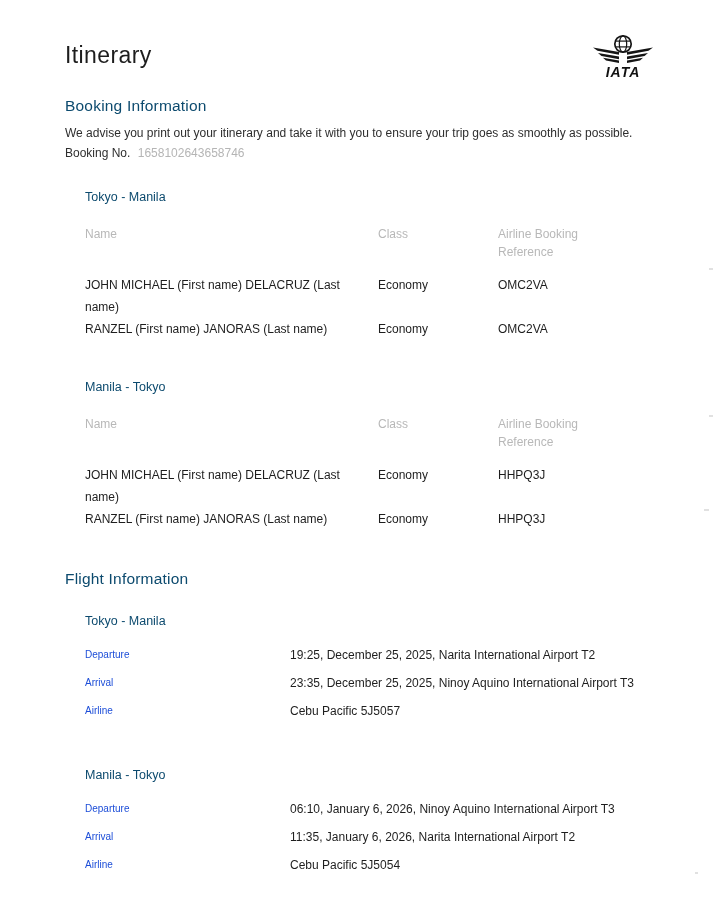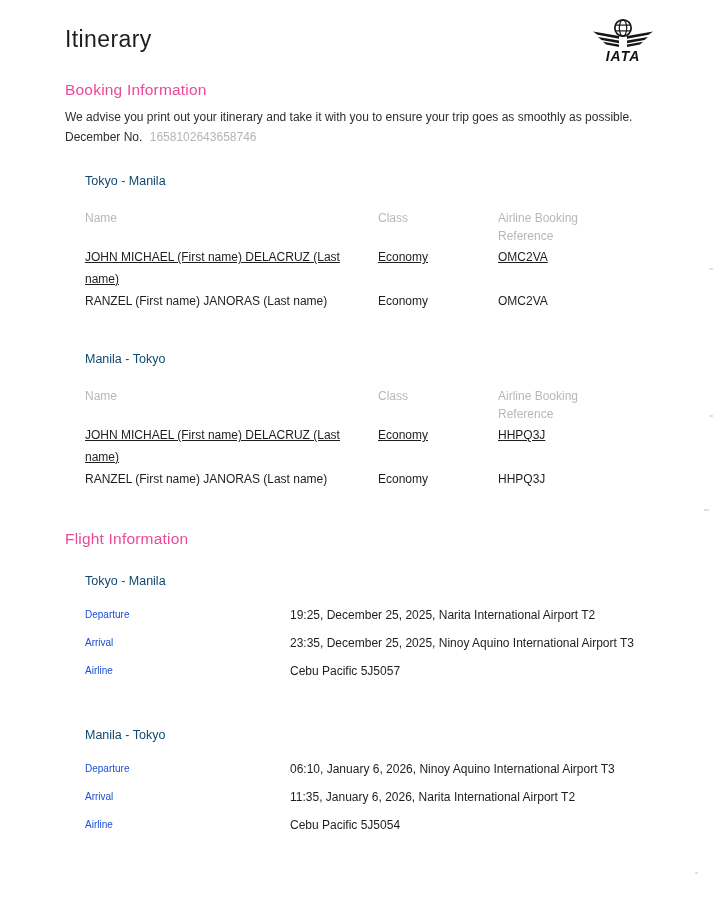--- a/index.html
+++ b/index.html
@@ -8,53 +8,53 @@
     box-sizing:border-box;
     position:relative;
     padding:18px 67px 0 65px;
     font-family:"Liberation Sans", sans-serif;
     color:#232323;
     background:#ffffff;
     overflow:hidden;
   }
 
   
-  .header { display:flex; justify-content:space-between; align-items:flex-start; }
+  .header { display:flex; justify-content:space-between; align-items:flex-start;margin-top:16px; }
   .title { font-size:23px; letter-spacing:.4px; color:#1d1d1d; padding-top:8px; }
   .logos { display:flex; align-items:flex-start; gap:24px; }
   .triplogo { font-size:21px; padding-top:10px; white-space:nowrap; }
   .trip-main { font-weight:bold; color:#4f4f4f; letter-spacing:.2px; }
   .trip-group { color:#bcbcbc; letter-spacing:.2px; }
   .trip-reg { color:#cfcfcf; font-size:9px; vertical-align:top; }
   .iata { display:flex; flex-direction:column; align-items:center; width:64px; }
   .iata-text { font-size:14px; font-weight:bold; font-style:italic; color:#111; letter-spacing:1px; margin-top:-2px;text-align:right; }
 
   
-  .h2 { font-size:15.5px; color:#ec4899; letter-spacing:.2px; }
+  .h2 { font-size:15.5px; color:#0c4a6e; letter-spacing:.2px; }
   .h2.booking { margin-top:17px; }
   .h2.flight  { margin-top:40px; }
 
   .advice { font-size:12px; color:#2e2e2e; margin-top:11px; line-height:15px; }
   .booking-no { font-size:12px; margin-top:5px; line-height:15px; }
   .booking-no .lbl { color:#2e2e2e; }
   .booking-no .val { color:#b5b5b5; margin-left:4px; }
 
   .indent { margin-left:20px; }
   .route-title { font-size:12.5px; color:#0c4a6e; }
 
   
   .seg-booking { margin-top:29px; }
   .seg-booking + .seg-booking { margin-top:40px; }
   .ptable { display:grid; grid-template-columns:293px 120px 157px; }
   .ptable .hcell {
     color:#b8b8b8; font-size:12px; line-height:18px;
     margin-top:21px; padding-right:40px;
   }
   .ptable .cell { font-size:12px; line-height:22px; color:#1e1e1e; }
-  .ptable .row-top { margin-top:1px;text-decoration:underline; }
+  .ptable .row-top { margin-top:13px; }
   .ptable .row-next { margin-top:0; }
   .ptable .name { padding-right:38px; }
 
   
   .seg-flight { margin-top:26px; }
   .seg-flight.first { margin-top:26px; }
   .flight-rows { display:grid; grid-template-columns:205px 350px; row-gap:6px; margin-top:16px; }
   .flabel { color:#1d4ed8; font-size:10px; line-height:22px; }
   .fvalue { color:#1e1e1e; font-size:12px; line-height:22px; }
   .seg-flight.second { margin-top:46px; }
@@ -89,21 +89,21 @@
         </svg>
         <div class="iata-text">IATA</div>
       </div>
     </div>
   </div>
 
   <div>
     <div class="h2 booking">Booking Information</div>
     <div class="advice">We advise you print out your itinerary and take it with you to ensure your trip goes as smoothly as possible.</div>
     <div class="booking-no">
-      <span class="lbl">December No.</span>
+      <span class="lbl">Booking No.</span>
       <span class="val">1658102643658746</span>
     </div>
 
     <div class="indent seg-booking">
       <div class="route-title">Tokyo - Manila</div>
       <div class="ptable">
         <div class="hcell">Name</div>
         <div class="hcell">Class</div>
         <div class="hcell">Airline Booking Reference</div>
 

